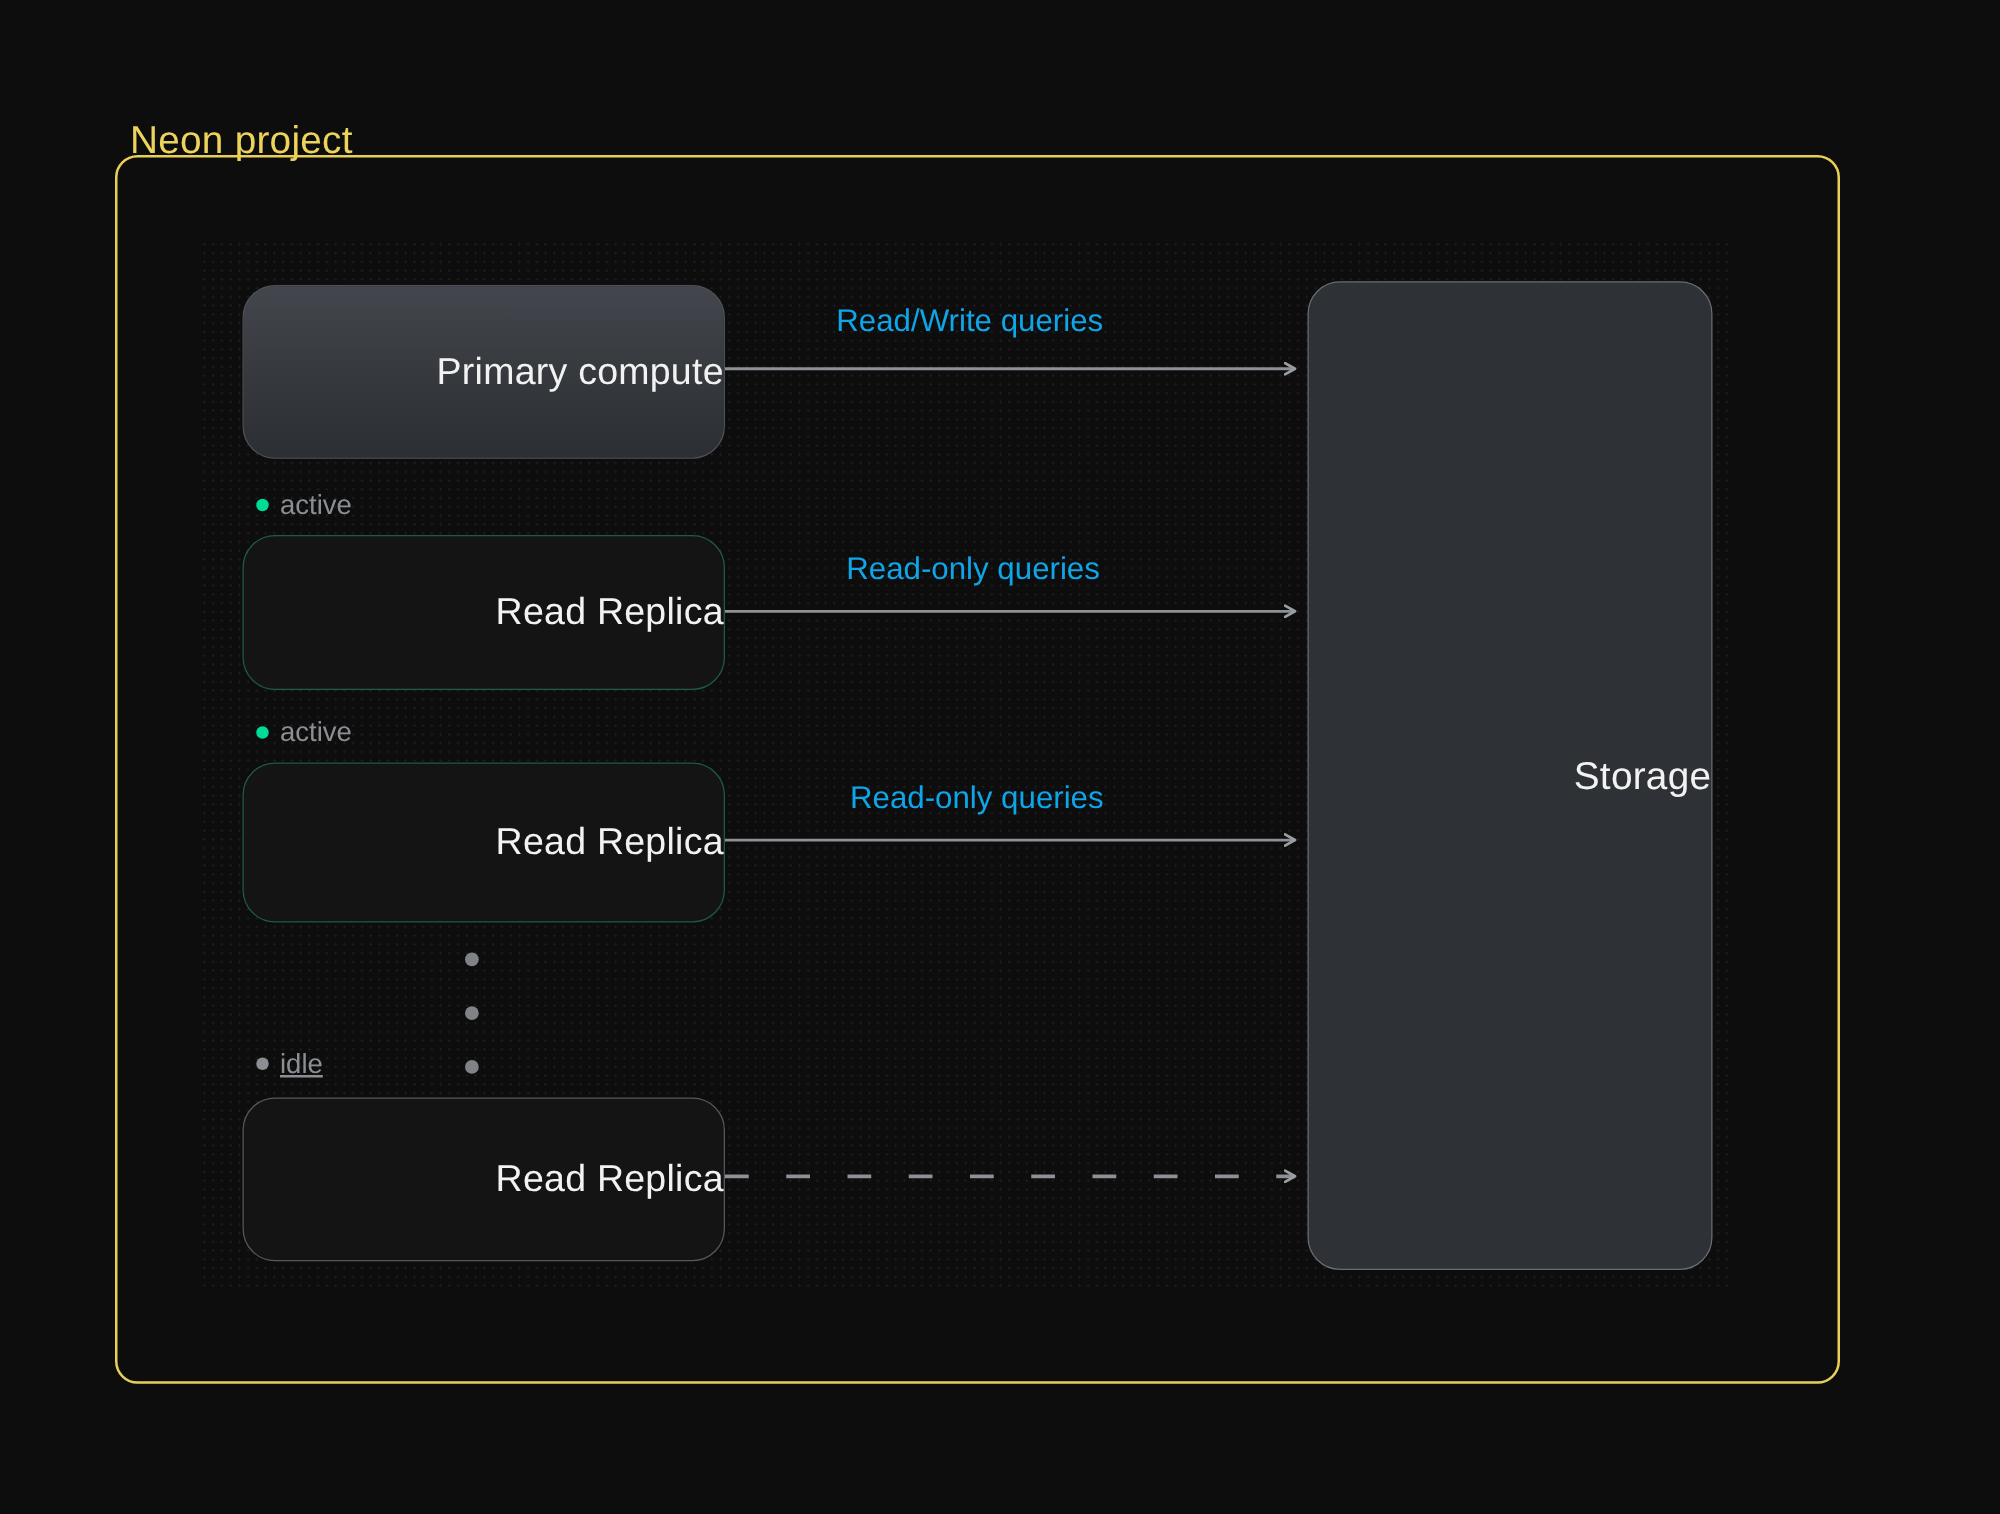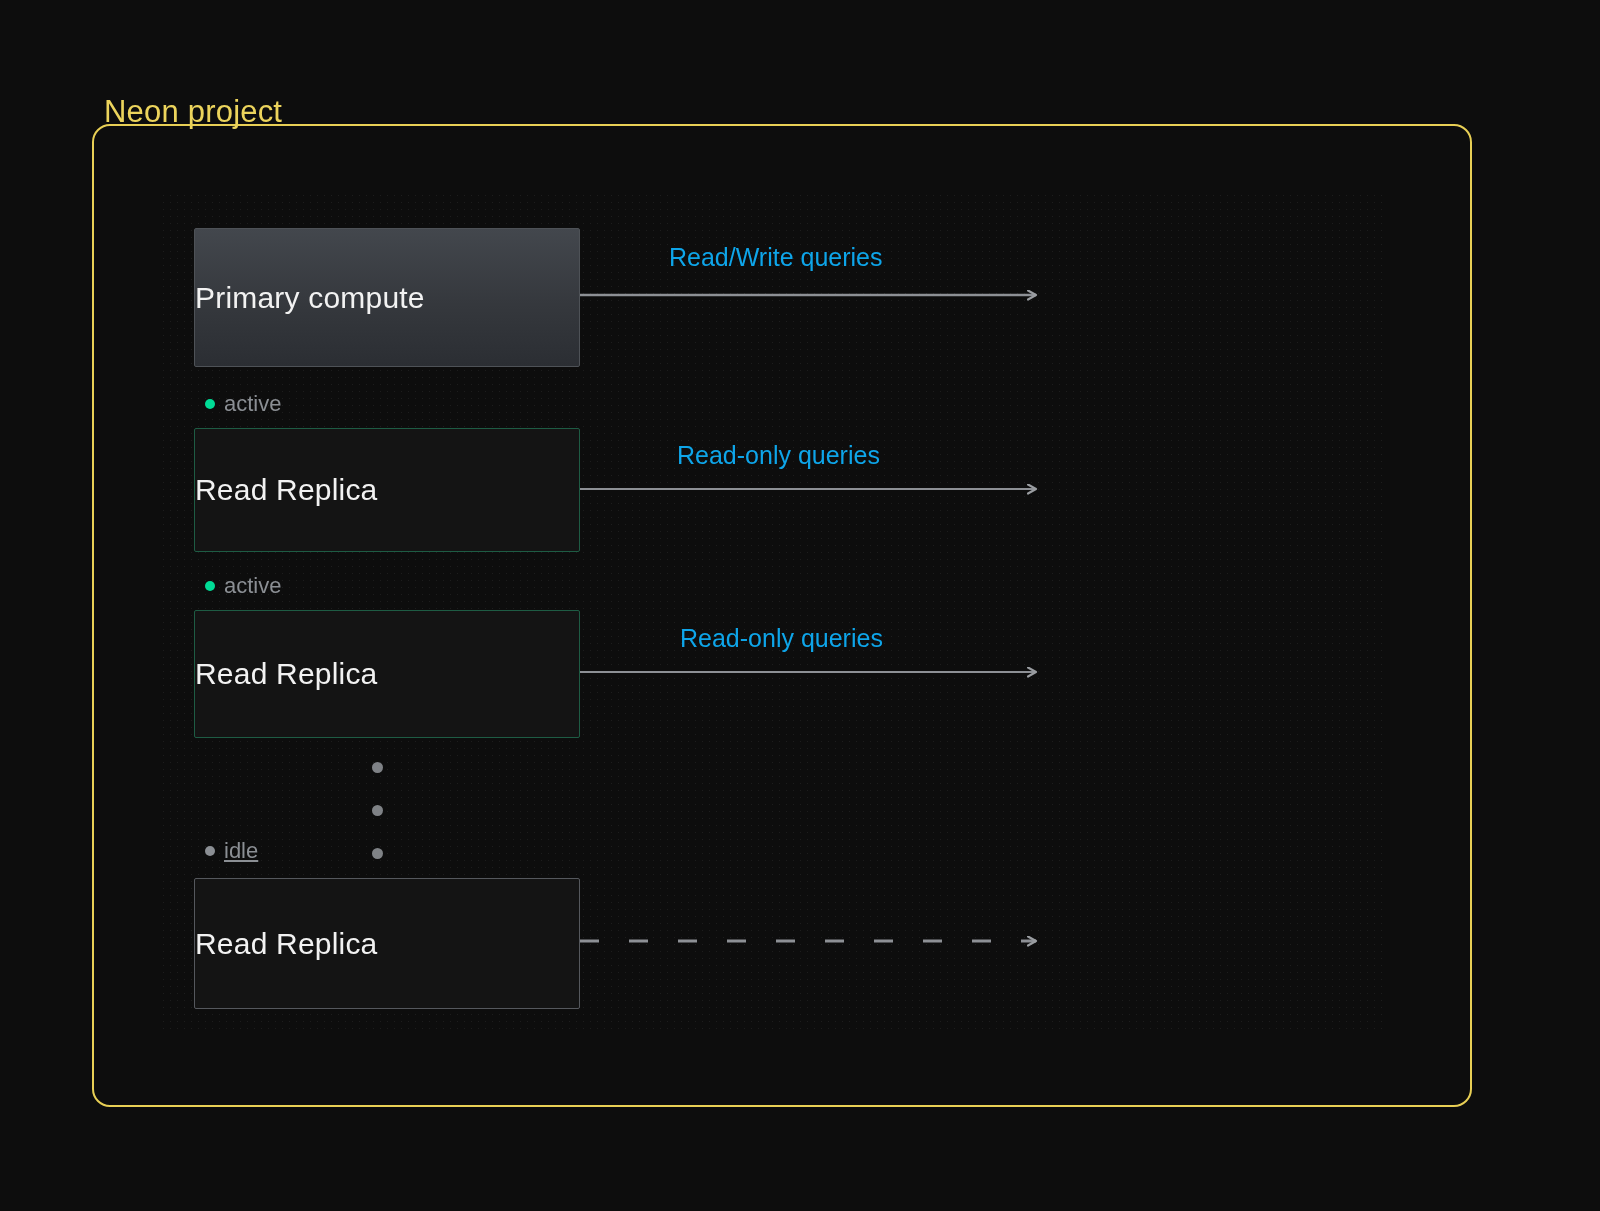--- a/index.html
+++ b/index.html
@@ -58,24 +58,24 @@
     background-image: radial-gradient(#2a2a2a 0.9px, transparent 1px);
     background-size: 7px 7px;
     opacity: 0.55;
     pointer-events: none;
   }
 
   
   .node {
     position: absolute;
     box-sizing: border-box;
-    border-radius: 2px;
+    border-radius: 26px;
     display: flex;
     align-items: center;
-    justify-content: flex-start;
+    justify-content: flex-end;
     color: #f2f2f2;
     font-size: 30px;
     letter-spacing: 0.2px;
     white-space: nowrap;
   }
 
   .node-primary {
     left: 194px;
     top: 228px;
     width: 386px;
@@ -237,18 +237,21 @@
   </div>
 
   <div class="badge badge-3">
     <span class="badge-dot dot-idle"></span>
     <span>idle</span>
   </div>
   <div class="node node-replica-idle">
     <span>Read Replica</span>
   </div>
 
+  <div class="node node-storage">
+    <span>Storage</span>
+  </div>
 
   <div class="conn-label label-rw">Read/Write queries</div>
   <div class="conn-label label-ro1">Read-only queries</div>
   <div class="conn-label label-ro2">Read-only queries</div>
 
 </div>
 
 </body></html>

